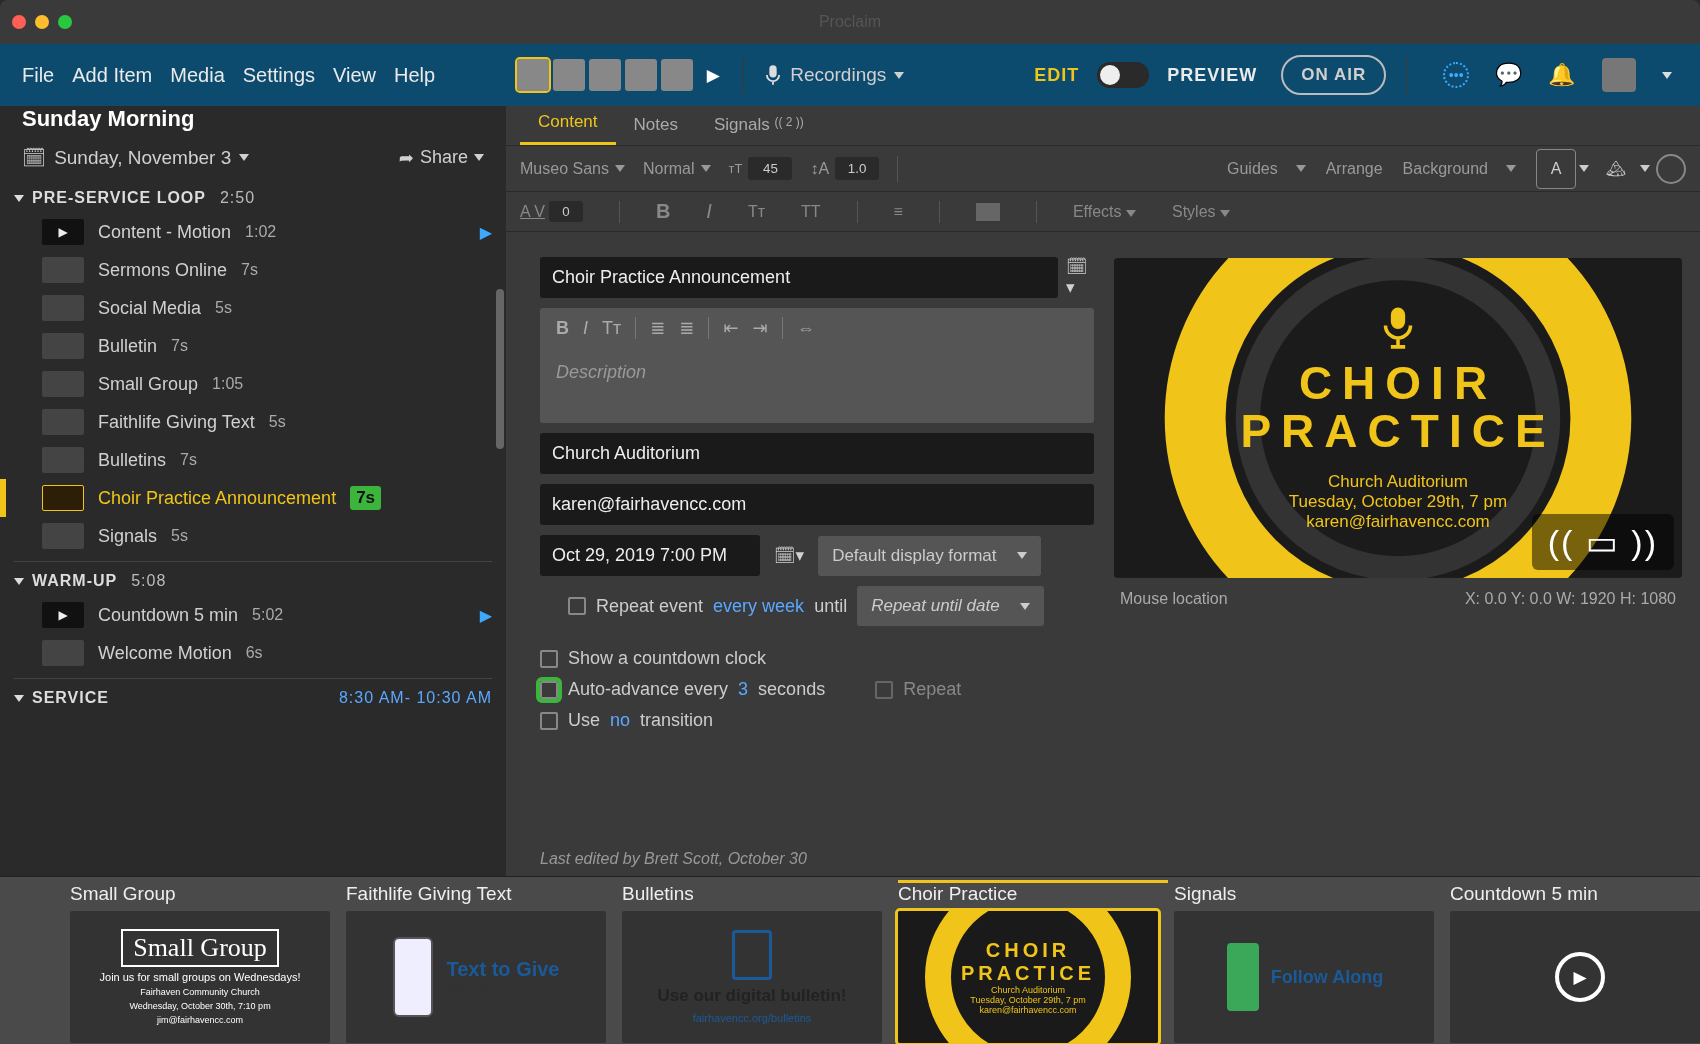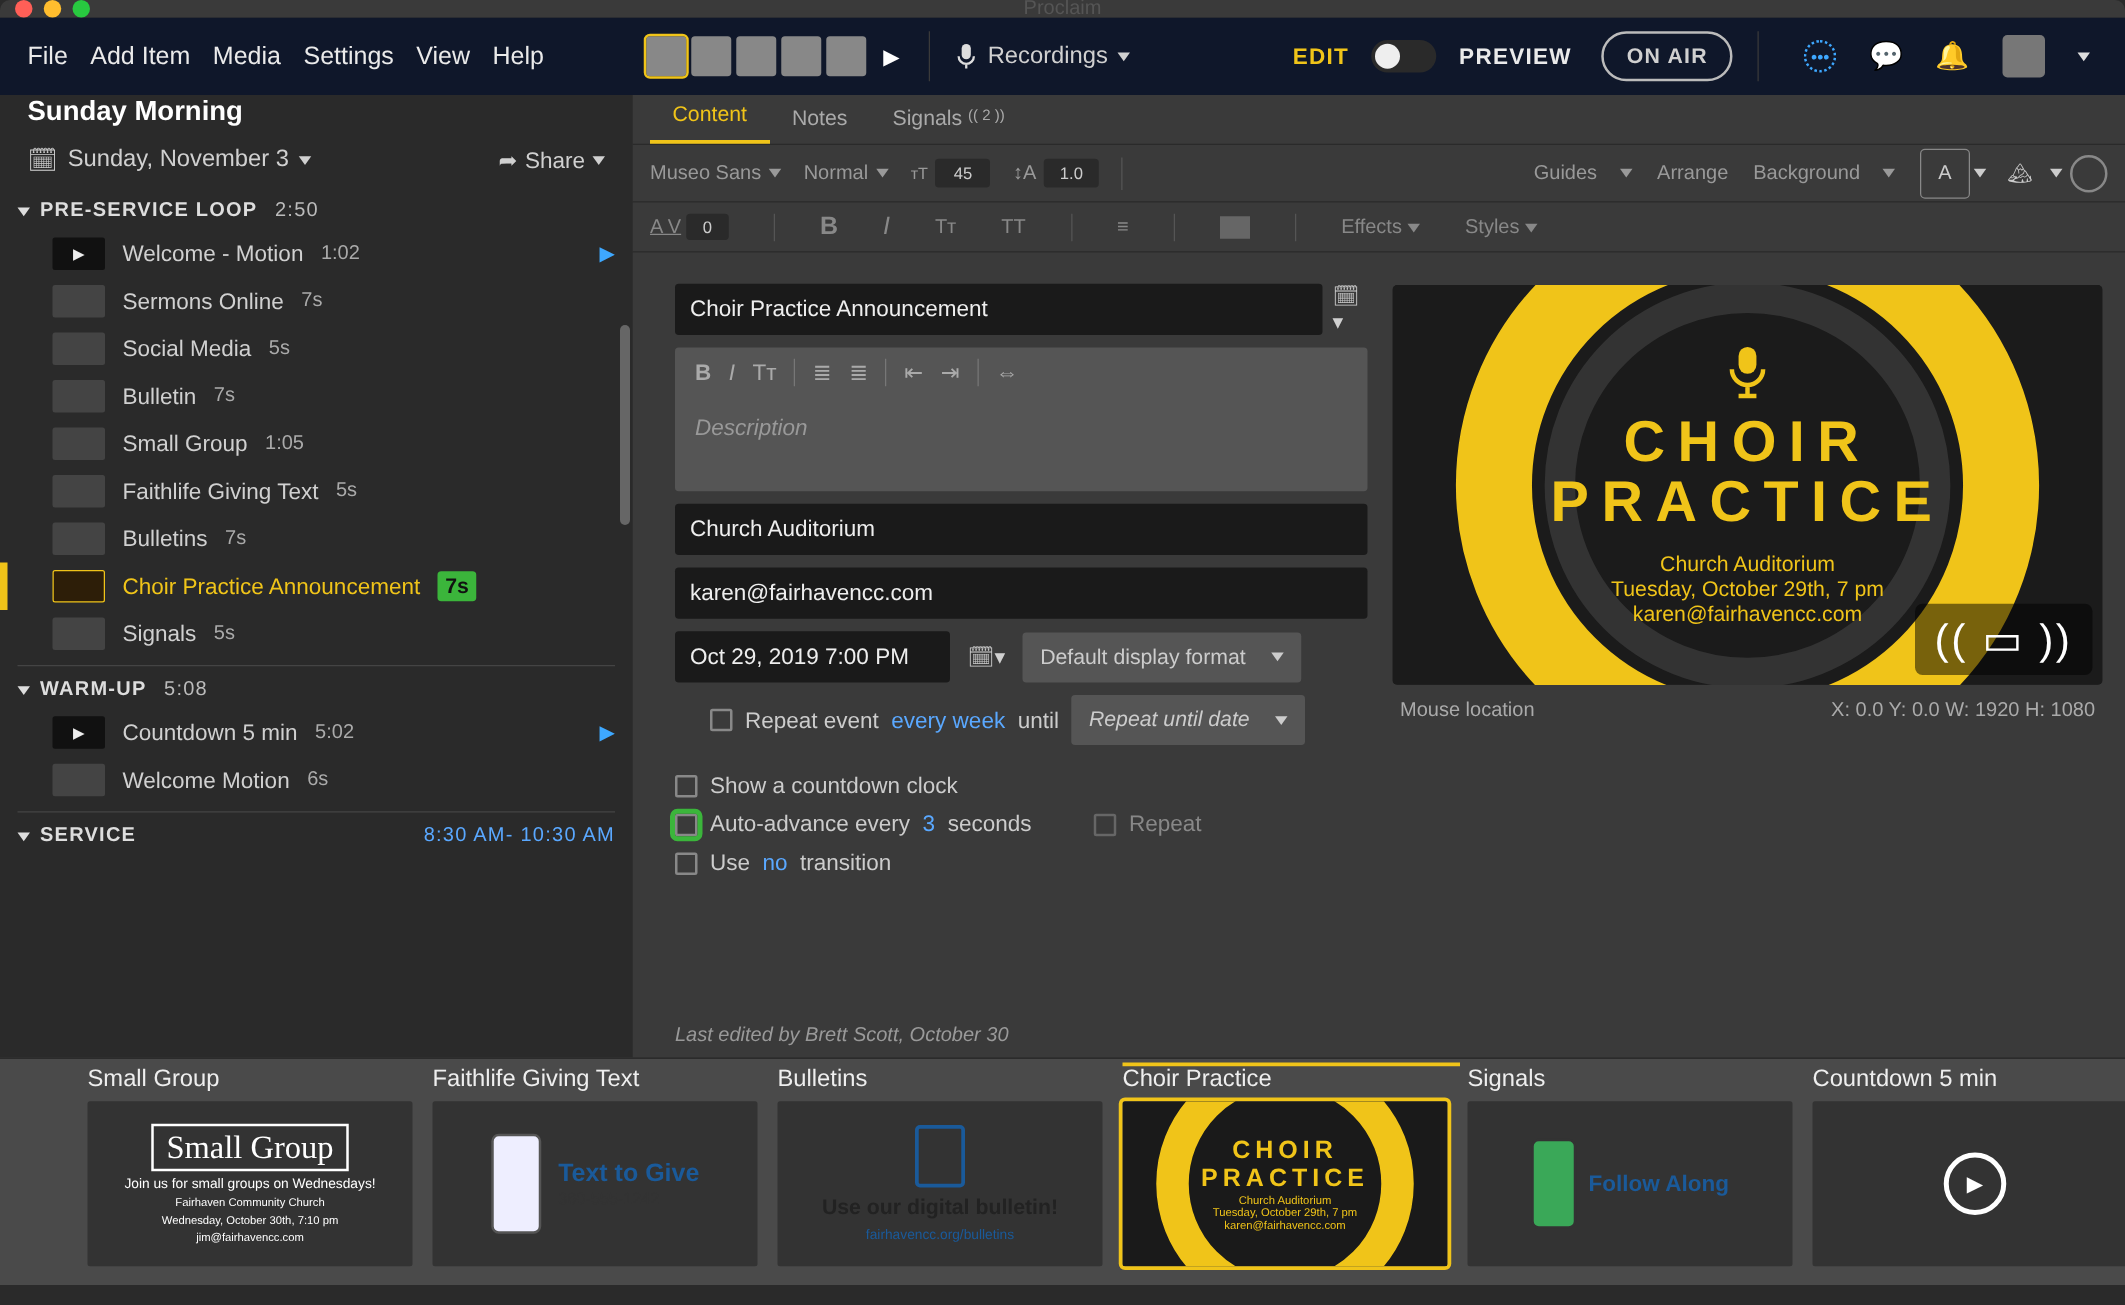--- a/index.html
+++ b/index.html
@@ -1,26 +1,26 @@
 <!DOCTYPE html>
 <html><head>
 <meta charset="utf-8">
 <style>
 * { margin:0; padding:0; box-sizing:border-box; font-family:-apple-system,BlinkMacSystemFont,"Segoe UI",sans-serif; }
 body { background:#2a2a2a; color:#d0d0d0; width:1700px; height:1044px; overflow:hidden; font-size:17px; }
 
 
-.titlebar { height:14px; background:#3a3a3a; border-top-left-radius:8px; border-top-right-radius:8px; display:flex; align-items:center; position:relative; }
+.titlebar { height:44px; background:#3a3a3a; border-top-left-radius:8px; border-top-right-radius:8px; display:flex; align-items:center; position:relative; }
 .traffic { display:flex; gap:9px; padding-left:12px; }
 .traffic span { width:14px; height:14px; border-radius:50%; }
 .tl-close{background:#ff5f57;} .tl-min{background:#ffbd2e;} .tl-max{background:#28c940;}
 .titlebar .apptitle { position:absolute; left:50%; transform:translateX(-50%); color:#555; font-size:16px; }
 
 
-.toolbar { height:62px; background:#0f172a; display:flex; align-items:center; }
+.toolbar { height:62px; background:#0c4a6e; display:flex; align-items:center; }
 .menuitems { display:flex; gap:18px; padding:0 22px; font-size:20px; color:#eaeaea; }
 .menuitems span { cursor:pointer; }
 .avatars { display:flex; gap:4px; margin-left:60px; align-items:center; }
 .avatars .av { width:32px; height:32px; background:#888; border-radius:3px; }
 .avatars .av.sel { outline:2px solid #f0c419; }
 .avatars .playav { width:20px; height:20px; margin-left:6px; display:flex; align-items:center; justify-content:center; color:#fff; }
 .tb-sep { width:1px; height:40px; background:#3a3a3a; margin:0 20px; }
 .recordings { display:flex; align-items:center; gap:8px; font-size:19px; }
 .modegroup { margin-left:auto; display:flex; align-items:center; gap:18px; font-size:18px; font-weight:700; }
 .modegroup .edit { color:#f0c419; letter-spacing:1px; }
@@ -212,21 +212,21 @@
 
     <div class="sb-list" id="sb-list">
       <div class="sb-scrollthumb"></div>
     <div class="sb-section">
           <span class="chev down"></span>
           <span>PRE-SERVICE LOOP</span>
           <span class="dur">2:50</span>
         </div>
         <div class="sb-item">
           <div class="thumb playcircle"></div>
-          <span class="lbl">Welcome - Motion</span>
+          <span class="lbl">Content - Motion</span>
           <span class="dur">1:02</span>
           <span class="blueplay">▶</span>
         </div>
         <div class="sb-item">
           <div class="thumb "></div>
           <span class="lbl">Sermons Online</span>
           <span class="dur">7s</span>
         </div>
         <div class="sb-item">
           <div class="thumb "></div>

